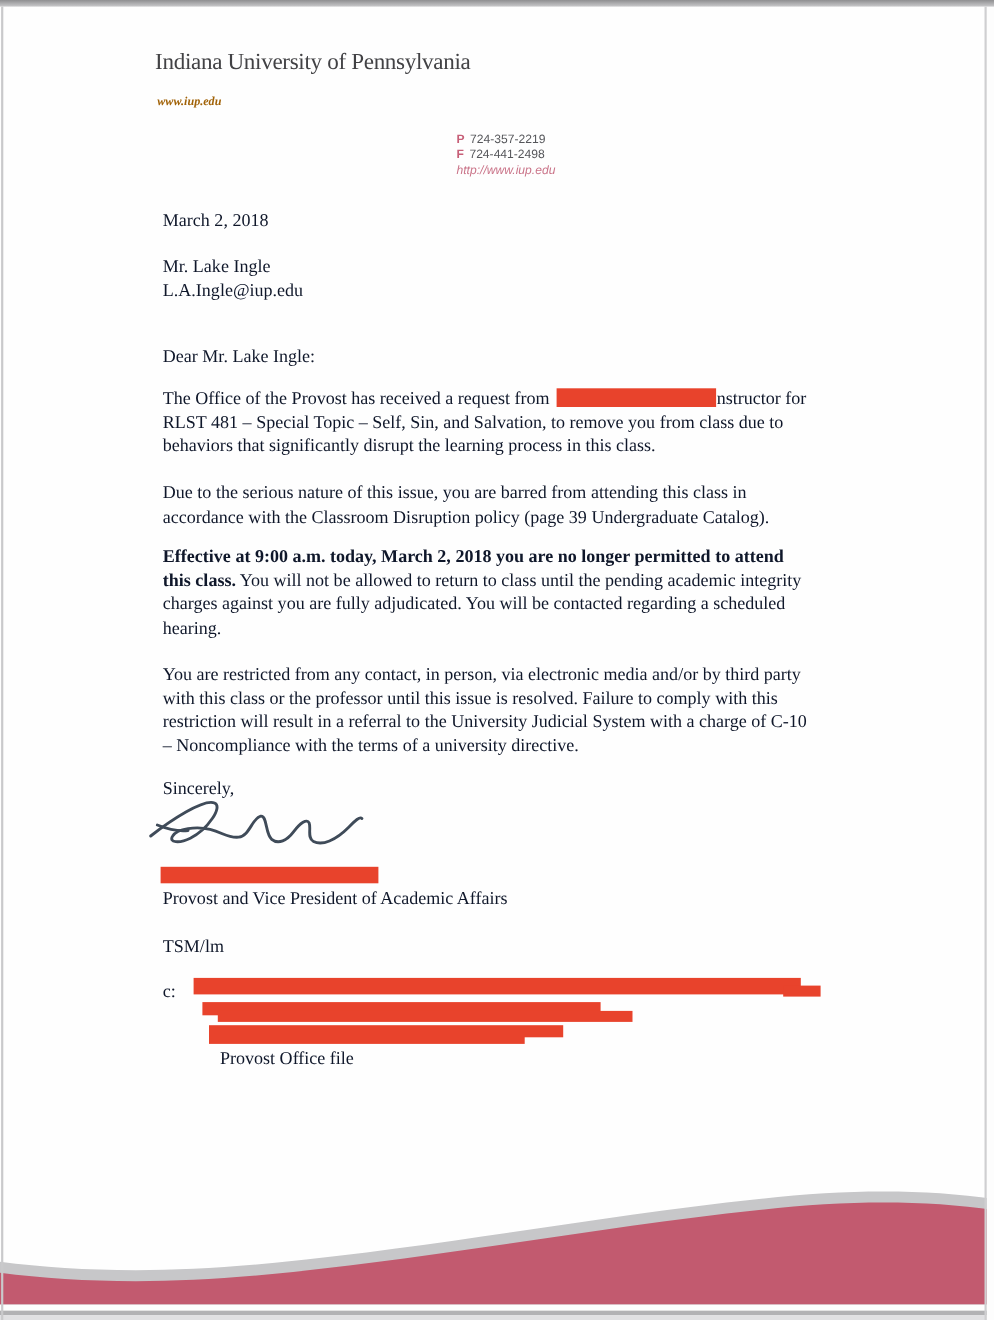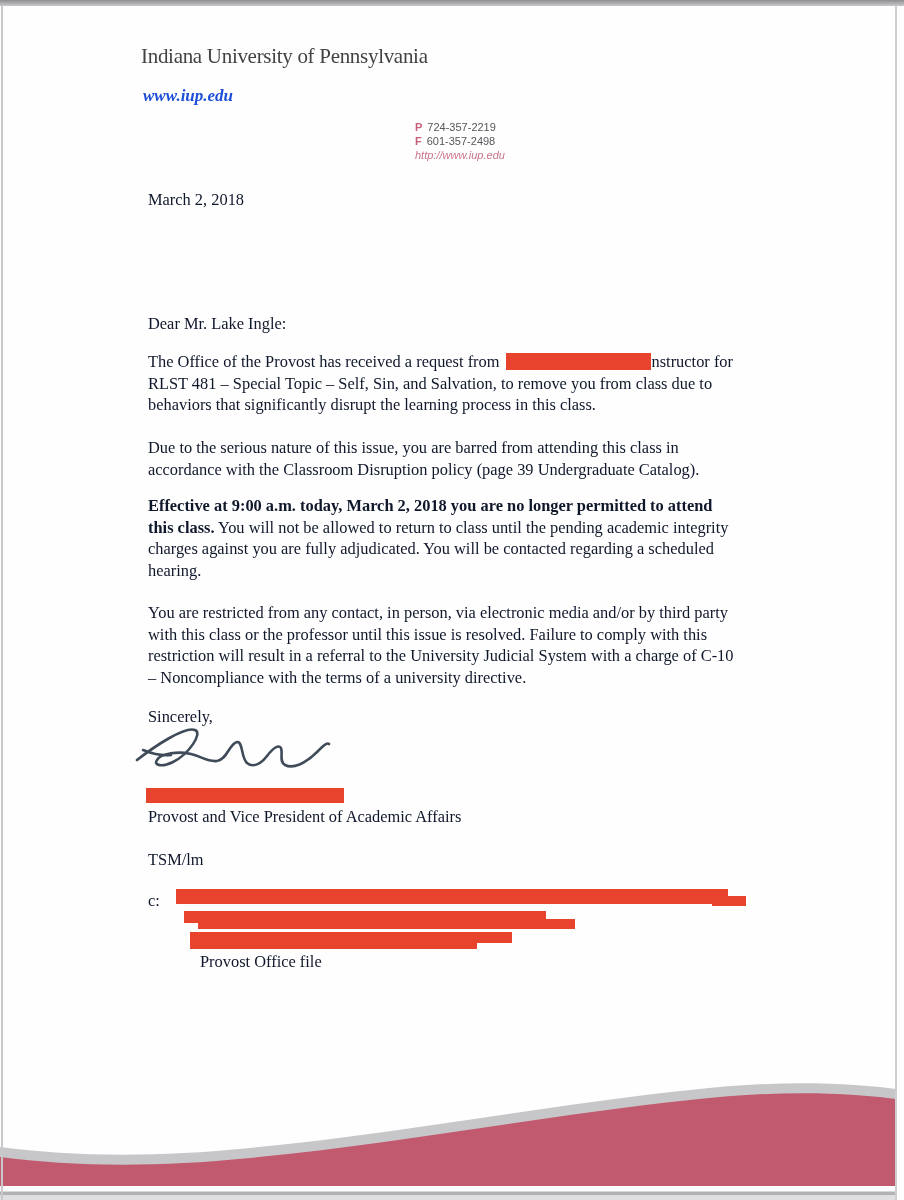--- a/index.html
+++ b/index.html
@@ -13,22 +13,22 @@
   .edge-right-cover{position:absolute;left:897px;top:6px;bottom:0;width:7px;background:#fdfdfd;z-index:8;}
   
   .logo{position:absolute;left:14px;top:30px;width:118px;height:102px;}
   .logo svg{position:absolute;left:0;top:0;}
   .logo-text{position:absolute;left:4px;top:2px;width:108px;height:80px;display:flex;
              align-items:center;justify-content:center;color:#fff;
              font-family:"DejaVu Serif","Liberation Serif",serif;font-weight:bold;
              font-size:42px;letter-spacing:3px;}
   .university-name{position:absolute;left:141px;top:44px;font-size:21px;color:#424245;
                    letter-spacing:-0.3px;white-space:nowrap;}
-  .website{position:absolute;left:143px;top:86px;font-size:17px;font-style:italic;
-           font-weight:bold;color:#1d4ed8;}
+  .website{position:absolute;left:143px;top:86px;font-size:11px;font-style:italic;
+           font-weight:bold;color:#a16207;}
   .office-block{position:absolute;left:143px;top:120px;
                 font-family:"Liberation Sans","DejaVu Sans",sans-serif;
                 font-size:11px;line-height:14px;color:#56575b;}
   .office-block .dept{font-weight:bold;color:#3d3e42;}
   .contact-block{position:absolute;left:415px;top:120px;
                  font-family:"Liberation Sans","DejaVu Sans",sans-serif;
                  font-size:11px;line-height:14px;color:#55565a;}
   .contact-block .lbl{color:#c75f78;font-weight:bold;margin-right:5px;}
   .contact-block .url{color:#ca7489;font-style:italic;}
   
@@ -73,26 +73,27 @@
   <div class="edge-right-cover"></div>
   <div class="edge-right"></div>
 
 
   <div class="university-name">Indiana University of Pennsylvania</div>
   <div class="website">www.iup.edu</div>
 
 
   <div class="contact-block">
     <div><span class="lbl">P</span><span>724-357-2219</span></div>
-    <div><span class="lbl">F</span><span>601-357-2498</span></div>
+    <div><span class="lbl">F</span><span>724-441-2498</span></div>
     <div class="url">http://www.iup.edu</div>
   </div>
 
   <div class="tblock date">March 2, 2018</div>
 
+  <div class="tblock recipient"><span>Mr. Lake Ingle</span><br><span>L.A.Ingle@iup.edu</span></div>
 
   <div class="tblock salutation">Dear Mr. Lake Ingle:</div>
 
   <div class="tblock p1"><span>The Office of the Provost has received a request from</span><span class="redact-inline"></span><span>nstructor for
 RLST 481 – Special Topic – Self, Sin, and Salvation, to remove you from class due to
 behaviors that significantly disrupt the learning process in this class.</span></div>
 
   <div class="tblock p2">Due to the serious nature of this issue, you are barred from attending this class in
 accordance with the Classroom Disruption policy (page 39 Undergraduate Catalog).</div>
 

